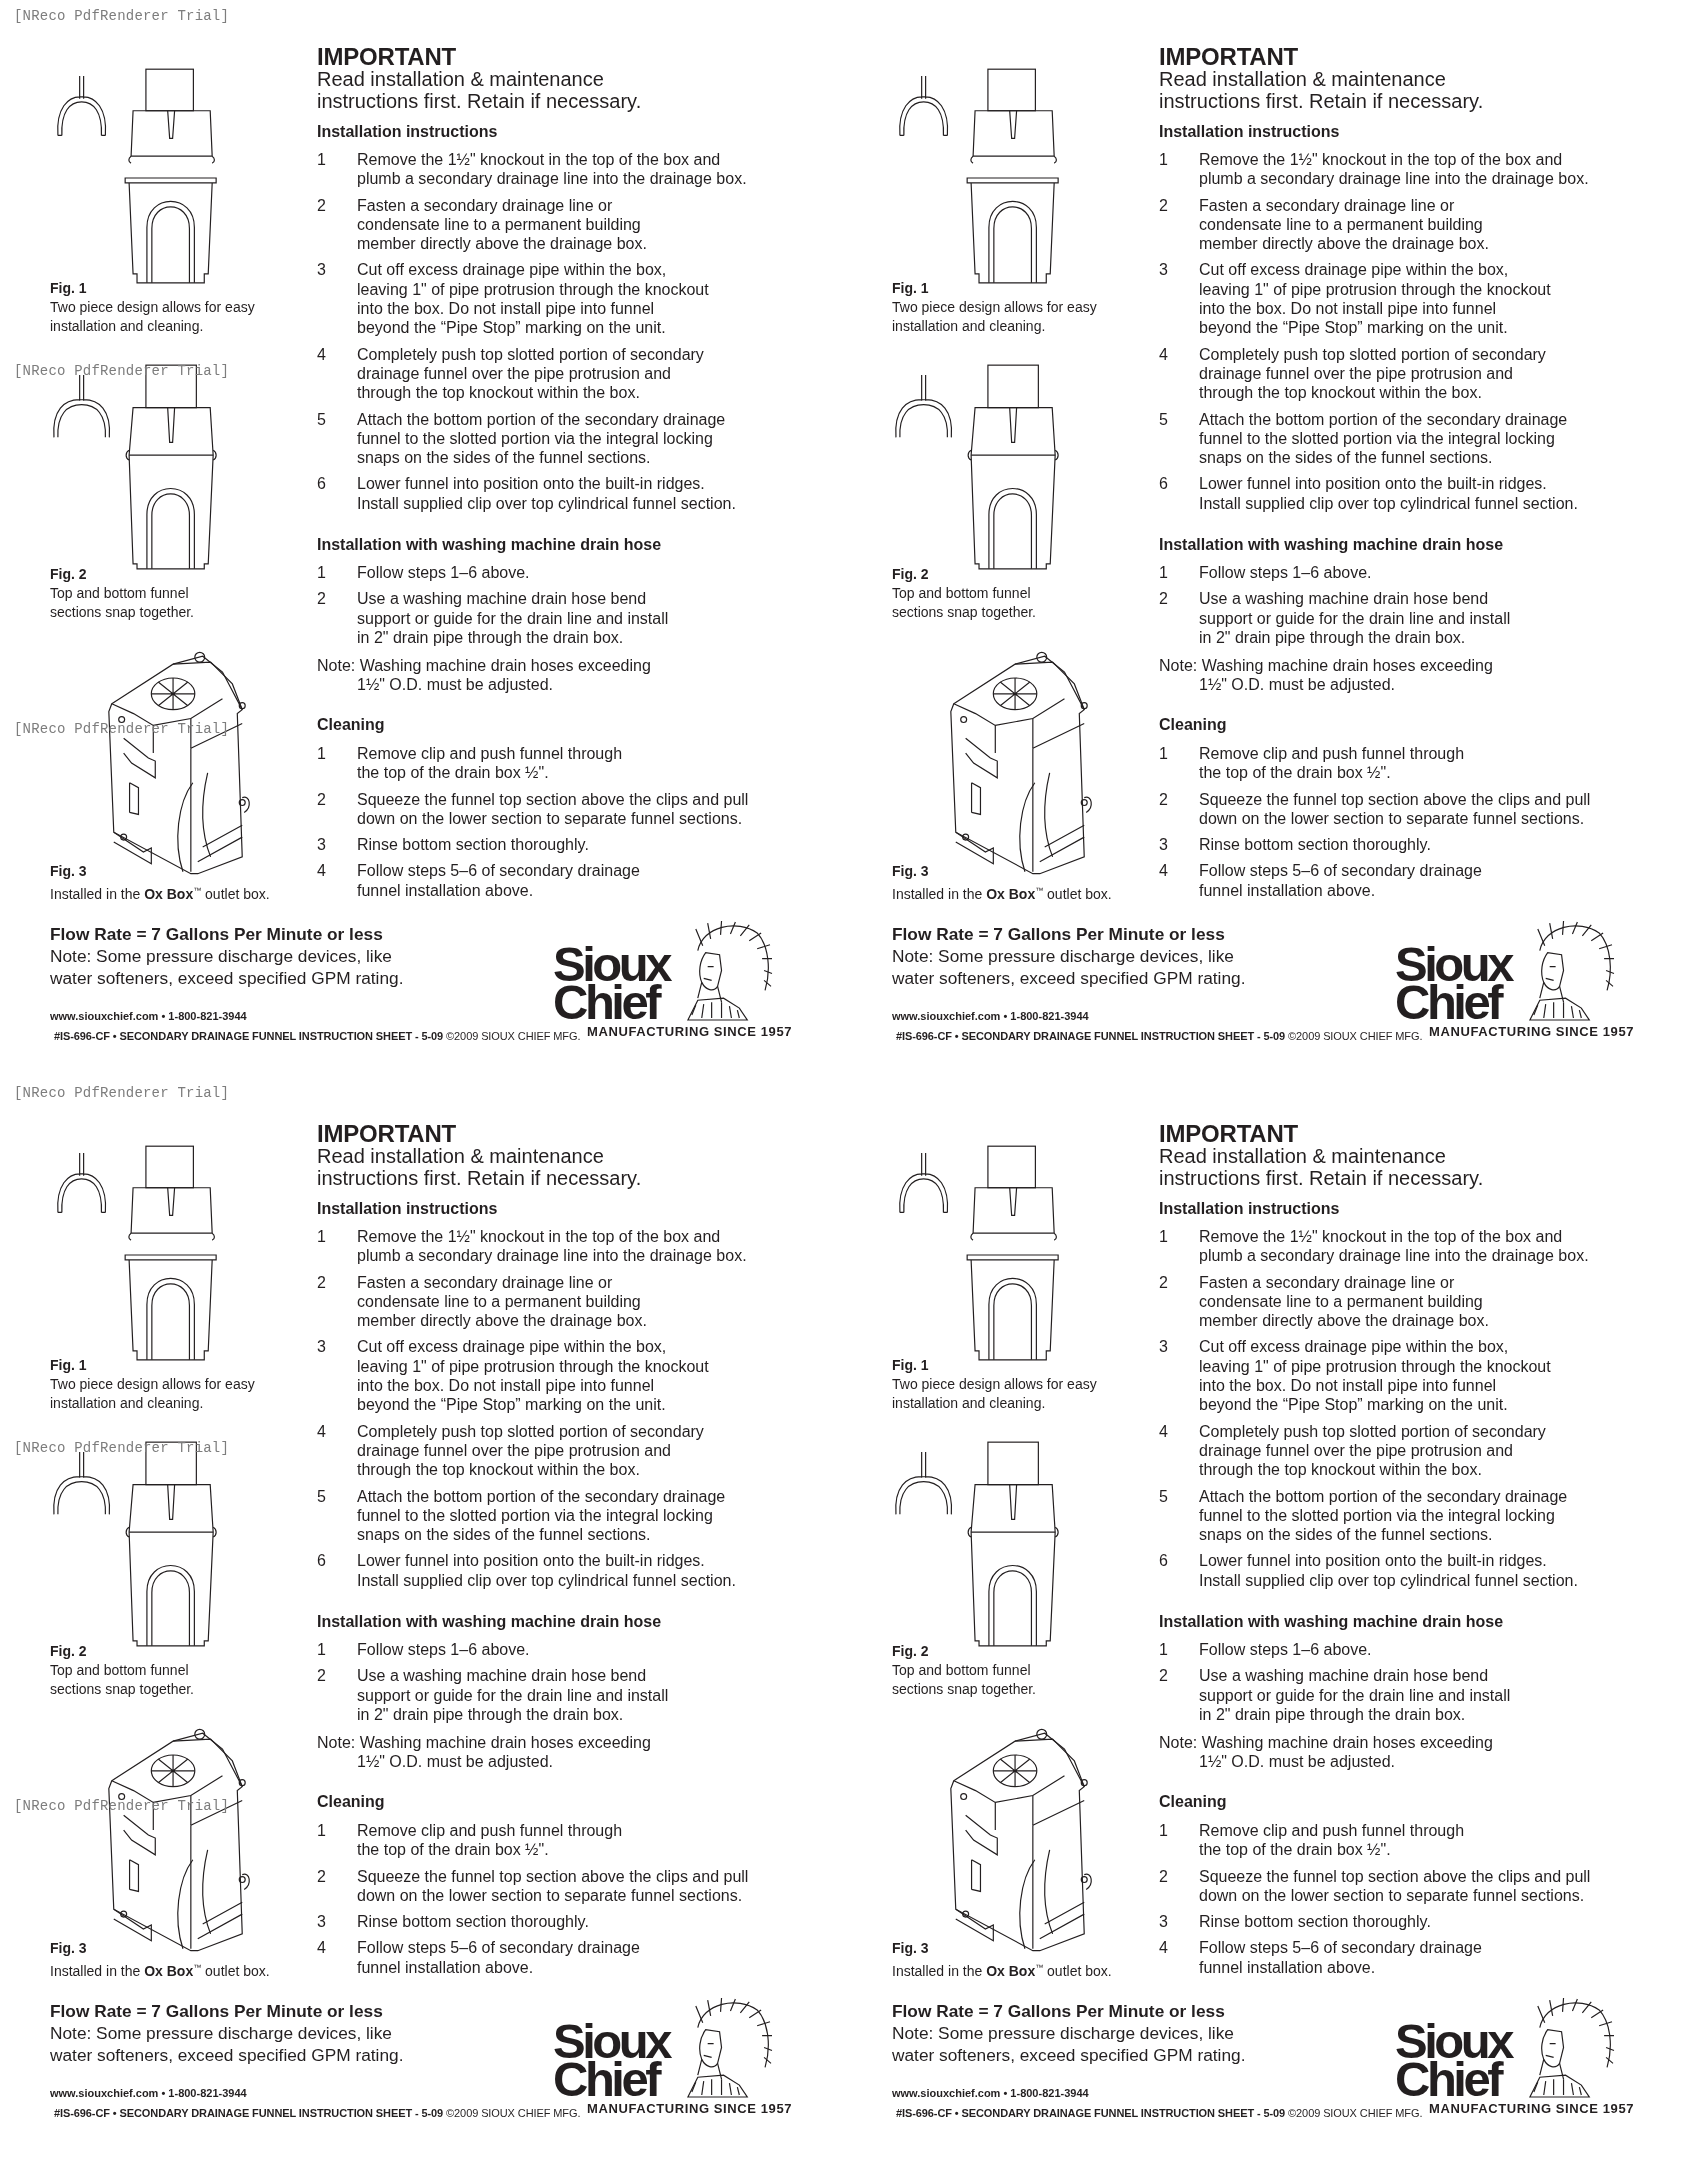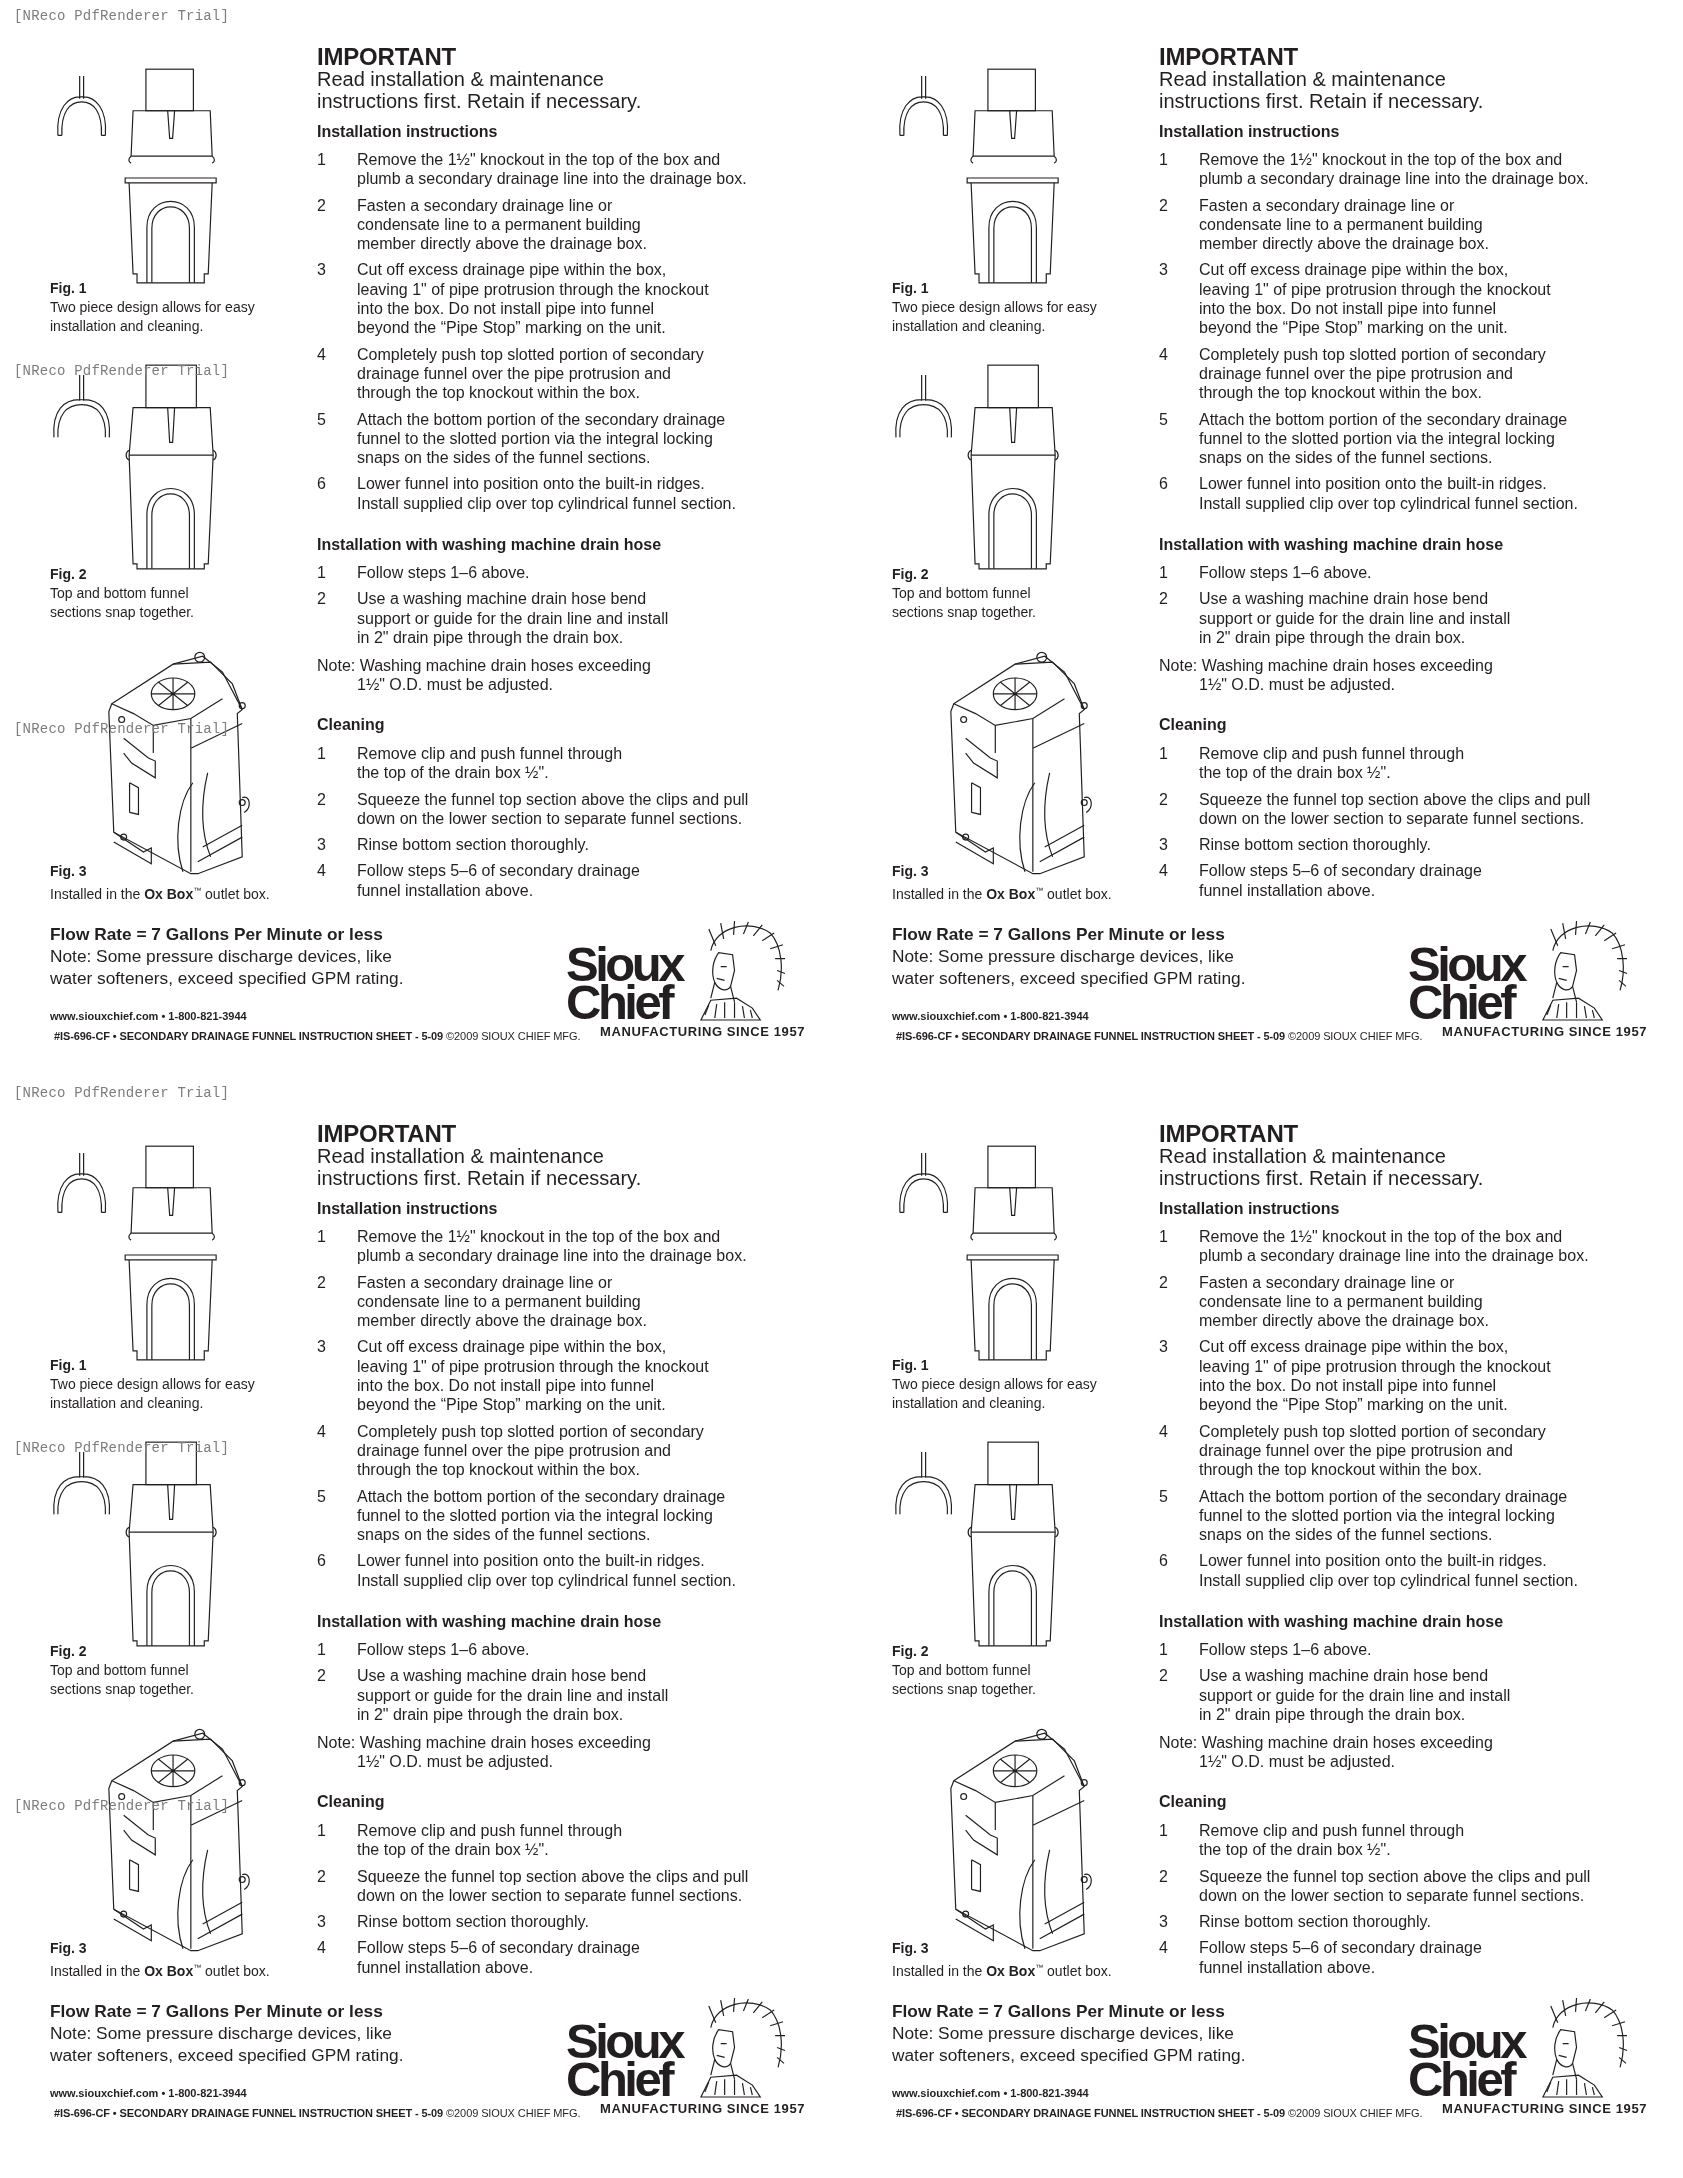--- a/index.html
+++ b/index.html
@@ -19,21 +19,21 @@
   .note .cont { display:block; padding-left:40px; }
   .fig-cap { position:absolute; left:50px; width:238px; font-size:14px; line-height:19px; }
   .fig-cap .lbl { font-weight:bold; display:block; }
   .fig-cap b { font-weight:bold;text-align:right; }
   .flow { position:absolute; left:50px; top:923px; width:515px; }
   .flow .title { font-size:17.3px; font-weight:bold; line-height:22px; }
   .flow .ntext { font-size:17.3px; line-height:22px; }
   .contact { position:absolute; left:50px; top:1008px; font-size:11px; line-height:16px; font-weight:bold; }
   .legal { position:absolute; left:54px; top:1030px; font-size:11px; line-height:12px; white-space:nowrap; letter-spacing:-0.1px; }
   .legal .strong { font-weight:bold; }
-  .logo { position:absolute; left:564px; top:916px; width:228px; height:129px; }
+  .logo { position:absolute; left:551px; top:916px; width:228px; height:129px; }
   .logo-word { position:absolute; left:2px; font-family:"Liberation Sans", sans-serif; font-weight:bold;
                font-size:49px; letter-spacing:-3.5px; line-height:40px; color:#231f20; }
   .logo-sub { position:absolute; left:20px; top:108px; font-size:13px; font-weight:bold; letter-spacing:0.6px; white-space:nowrap;margin-left:16px; }
   svg.draw { position:absolute; overflow:visible; }
   svg.draw * { fill:none; stroke:#231f20; stroke-width:1.2; }
 </style>
 </head>
 <body>
 
 <div id="sheets">

